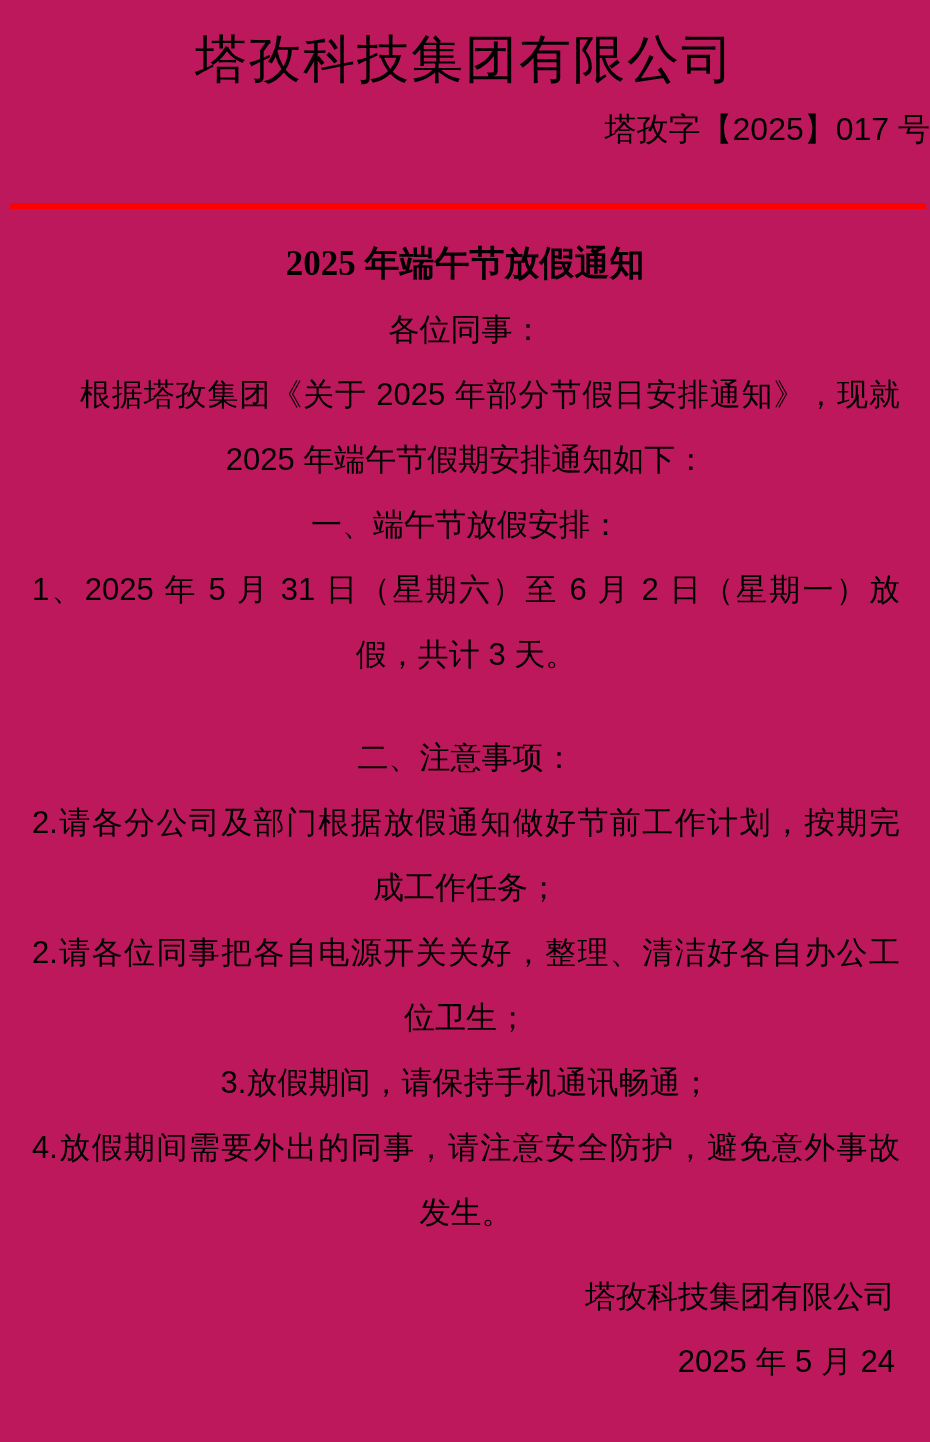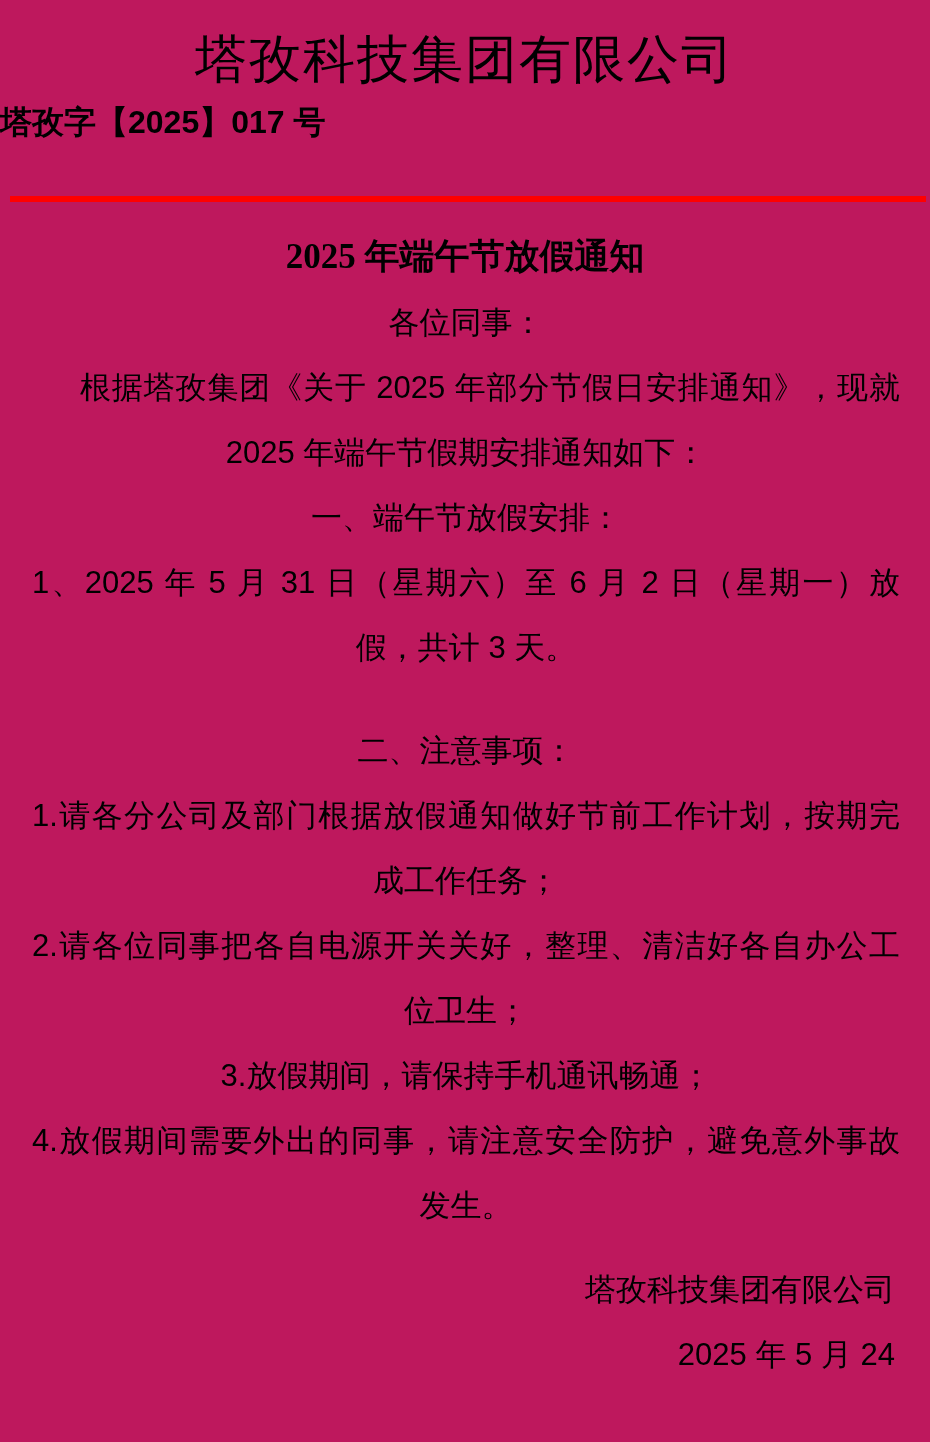--- a/index.html
+++ b/index.html
@@ -16,25 +16,25 @@
     padding-top: 34px;
     font-family: "Liberation Serif", "DejaVu Serif", serif;
     font-weight: 400;
     font-size: 52px;
     line-height: 52px;
     letter-spacing: 2px;
     text-align: center;
     white-space: nowrap;
   }
   .doc-number {
-    margin-top: 20px;
+    margin-top: 27px;
     font-size: 32px;
     line-height: 32px;
-    font-weight: 700;
-    text-align: left;
+    font-weight: 400;
+    text-align: right;
     white-space: nowrap;
   }
   .red-line {
     margin: 58px 4px 0 10px;
     height: 6px;
     background: #FF0000;
   }
   .notice-title {
     margin: 37px 0 16px 0;
     font-family: "Liberation Serif", "DejaVu Serif", serif;
@@ -83,21 +83,21 @@
 
   <div class="content">
     <div class="ln">各位同事：</div>
     <div class="ln j ind1">根据塔孜集团《关于 2025 年部分节假日安排通知》，现就</div>
     <div class="ln">2025 年端午节假期安排通知如下：</div>
     <div class="ln">一、端午节放假安排：</div>
     <div class="ln j">1、2025 年 5 月 31 日（星期六）至 6 月 2 日（星期一）放</div>
     <div class="ln">假，共计 3 天。</div>
     <div class="sp1"></div>
     <div class="ln">二、注意事项：</div>
-    <div class="ln j">1.请各分公司及部门根据放假通知做好节前工作计划，按期完</div>
+    <div class="ln j">2.请各分公司及部门根据放假通知做好节前工作计划，按期完</div>
     <div class="ln">成工作任务；</div>
     <div class="ln j">2.请各位同事把各自电源开关关好，整理、清洁好各自办公工</div>
     <div class="ln">位卫生；</div>
     <div class="ln">3.放假期间，请保持手机通讯畅通；</div>
     <div class="ln j">4.放假期间需要外出的同事，请注意安全防护，避免意外事故</div>
     <div class="ln">发生。</div>
     <div class="sp2"></div>
     <div class="ln r">塔孜科技集团有限公司</div>
     <div class="ln r">2025 年 5 月 24</div>
   </div>

